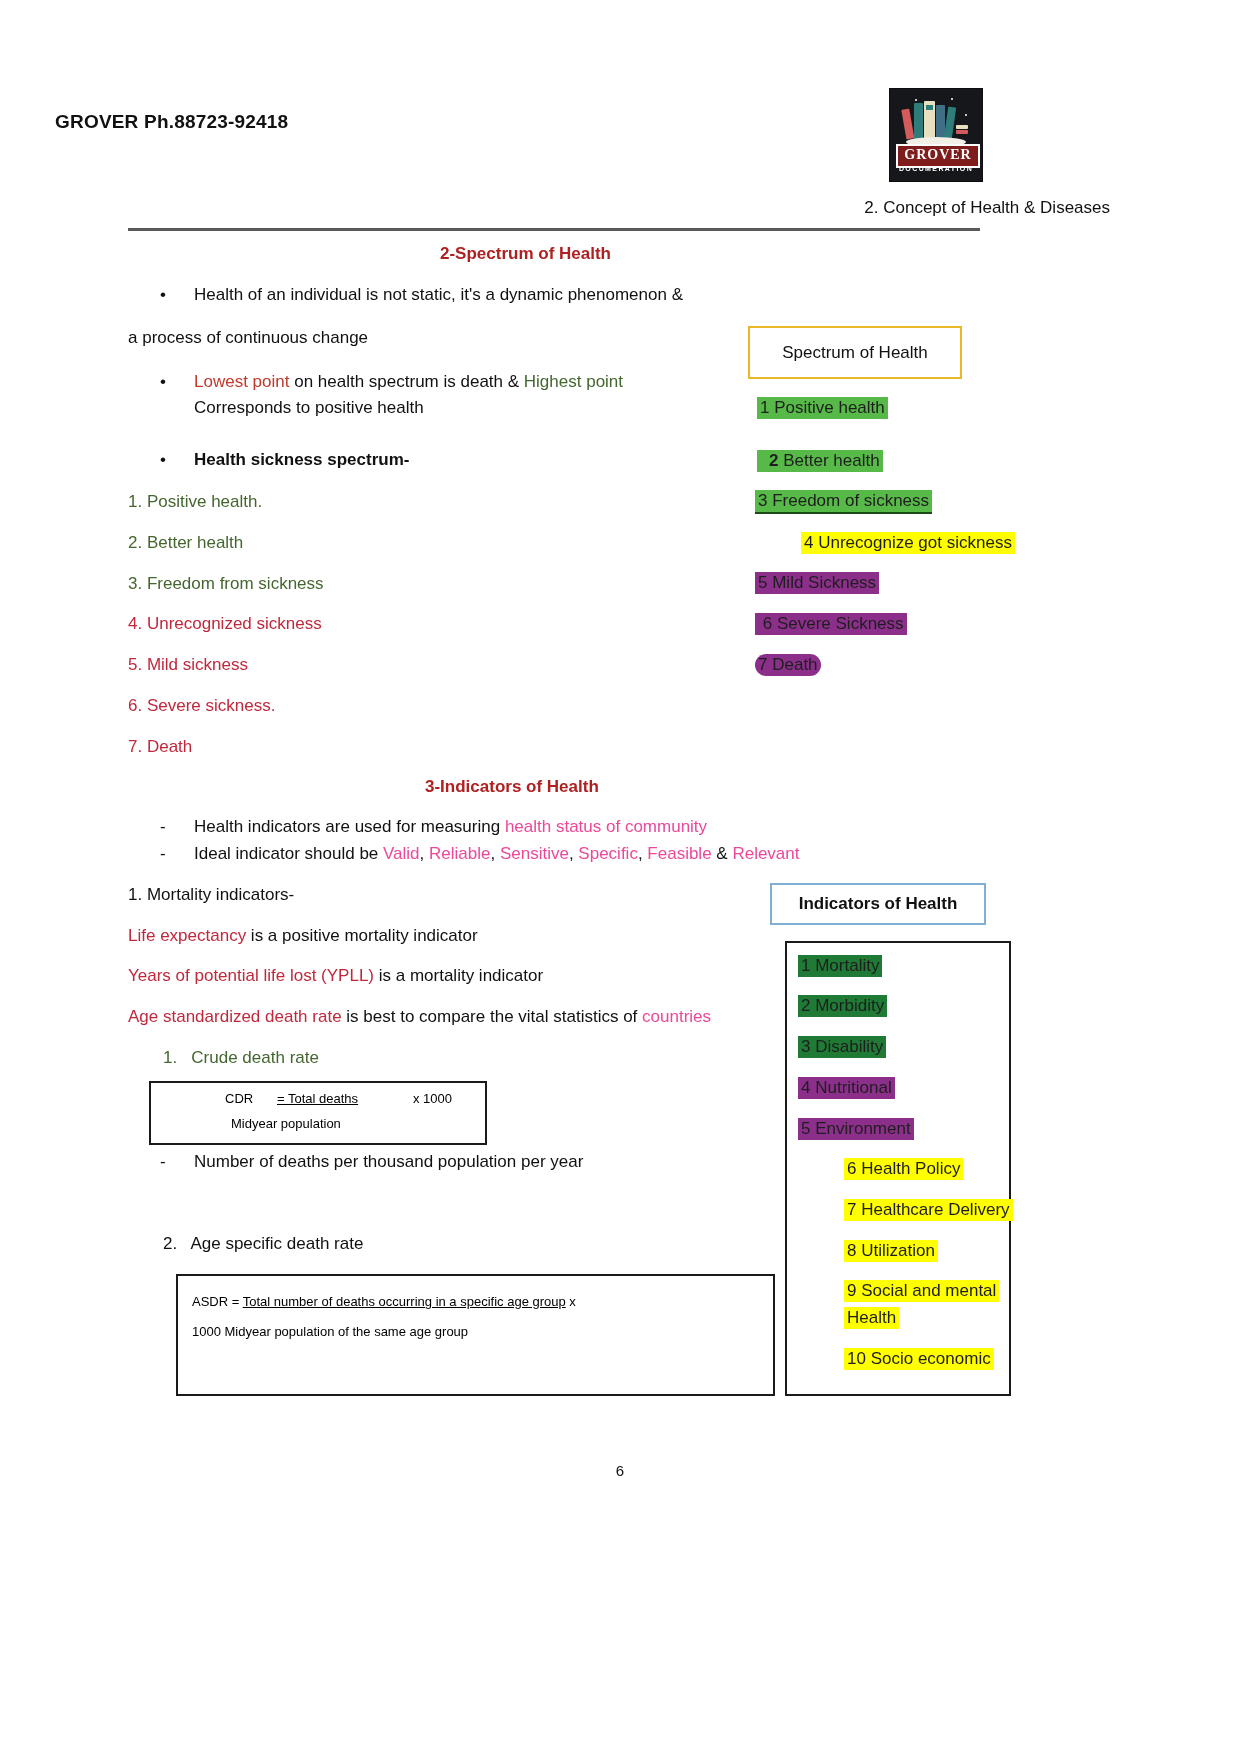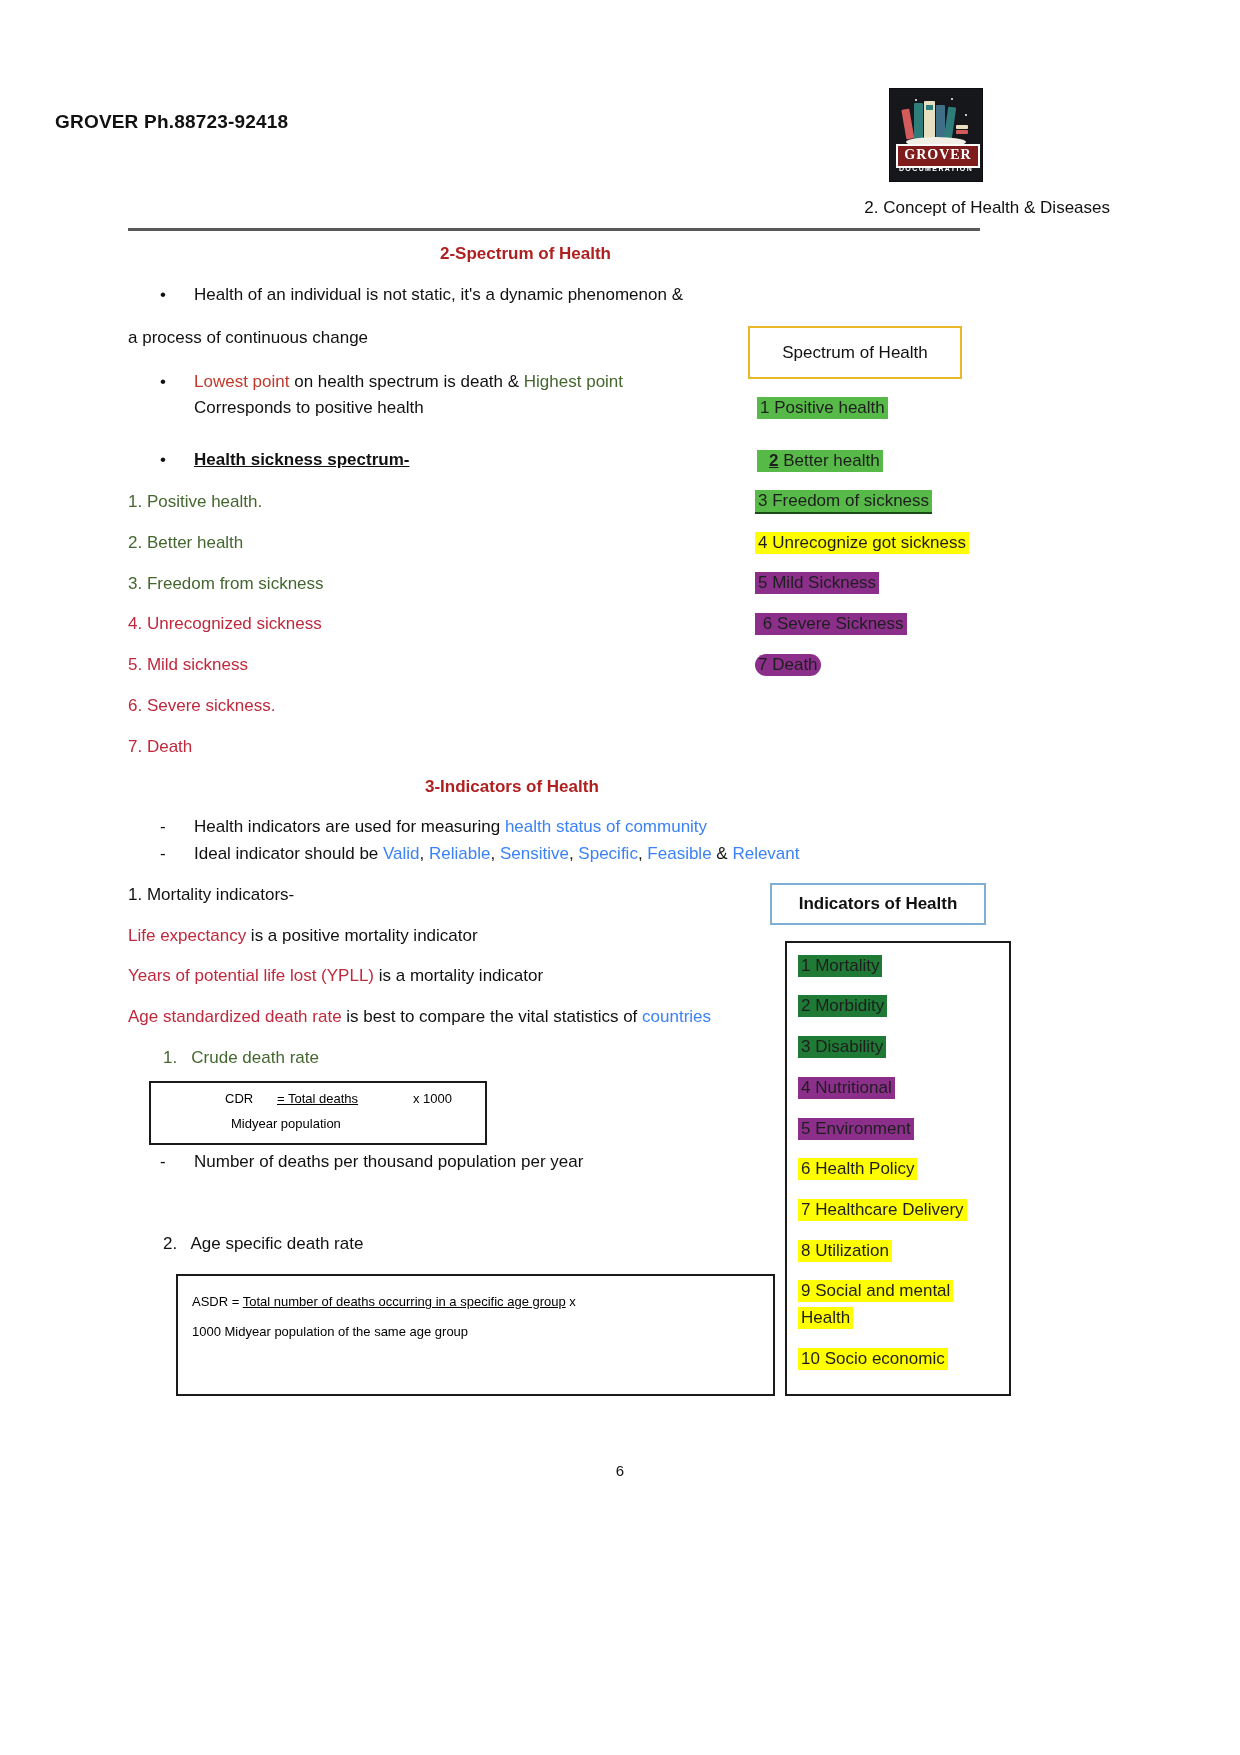--- a/index.html
+++ b/index.html
@@ -49,37 +49,37 @@
   .sec-title{
     position:absolute;font-size:17px;font-weight:bold;color:#b02020;
   }
   .bullet{
     position:absolute;font-size:17px;color:#111;
   }
   .bullet .dot{display:inline-block;width:34px;}
   .red{color:#c0392b;}
   .crimson{color:#c0283c;}
   .green{color:#44662f;}
-  .purple{color:#3b82f6;}
-  .bold{font-weight:bold;text-decoration:underline;}
+  .purple{color:#ec4899;}
+  .bold{font-weight:bold;}
 
   
   .callout{
     position:absolute;background:#fff;
     display:flex;align-items:center;justify-content:center;
     font-size:17px;color:#111;
   }
   .callout.gold{border:2px solid #e8b828;}
   .callout.blue{border:2px solid #7fafd4;font-weight:bold;}
 
   .hl{
     position:absolute;font-size:17px;padding:1px 3px;white-space:nowrap;
   }
   .hl.green-hl{background:#57b947;color:#1e1e1e;}
-  .hl.yellow-hl{background:#ffff00;color:#1e1e1e;}
+  .hl.yellow-hl{background:#ffff00;color:#1e1e1e;margin-left:46px;}
   .hl.purple-hl{background:#8b2f8b;color:#1e1e1e;}
   .hl.dgreen-hl{background:#1e7a34;color:#1e1e1e;}
   .hl.vpurple-hl{background:#8b2f8b;color:#1e1e1e;}
 
   .panel-box{
     position:absolute;border:2px solid #1a1a1a;background:#fff;
   }
   .formula-box{
     position:absolute;border:2px solid #1a1a1a;background:#fff;
   }

